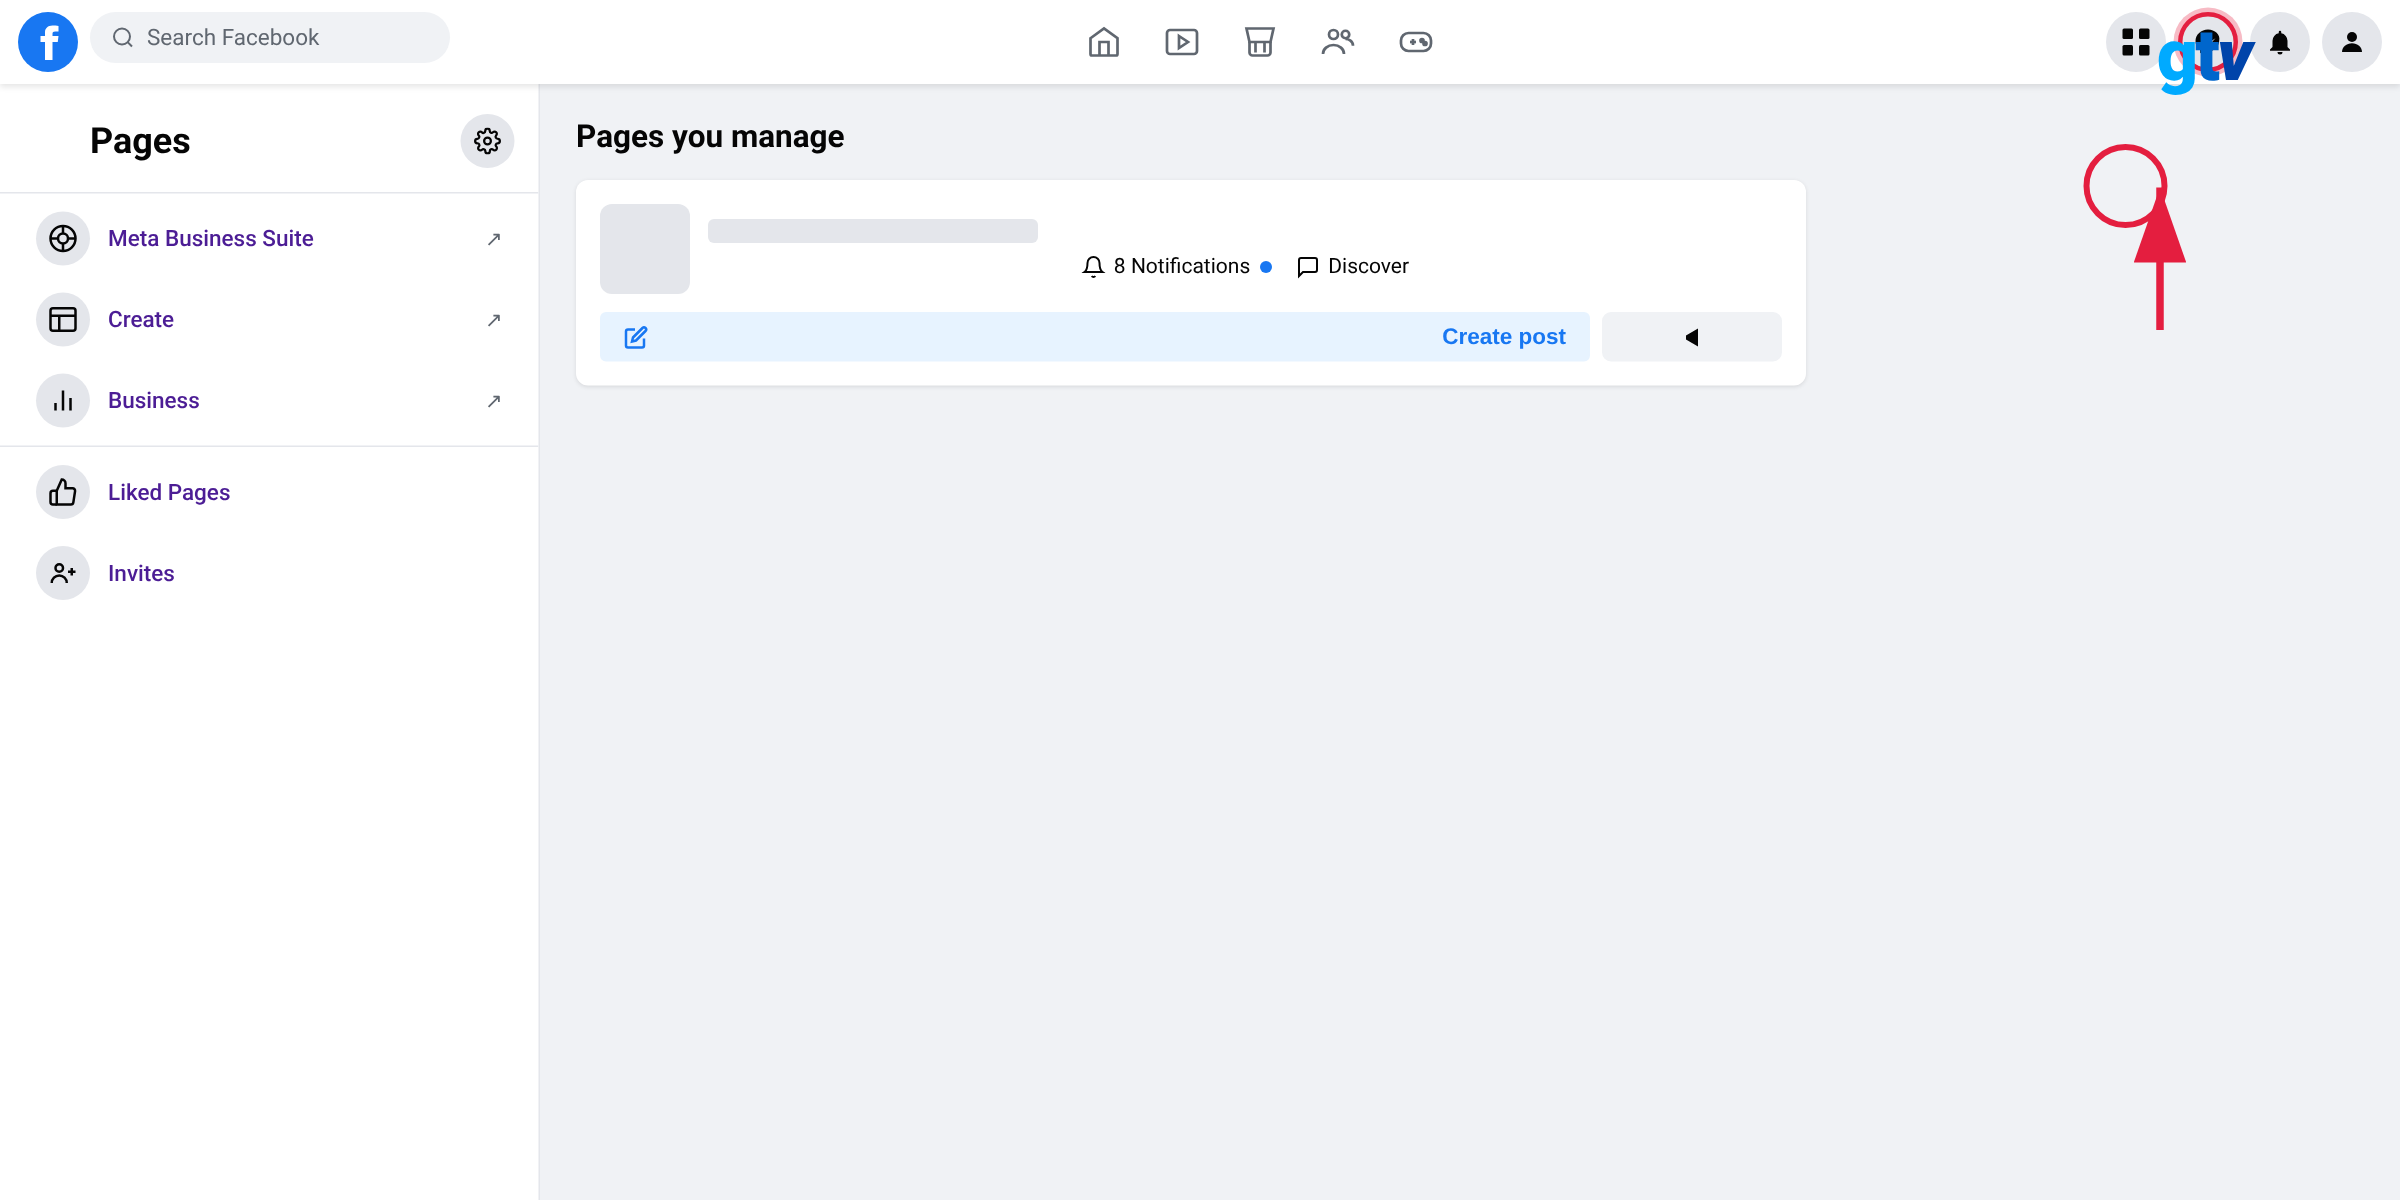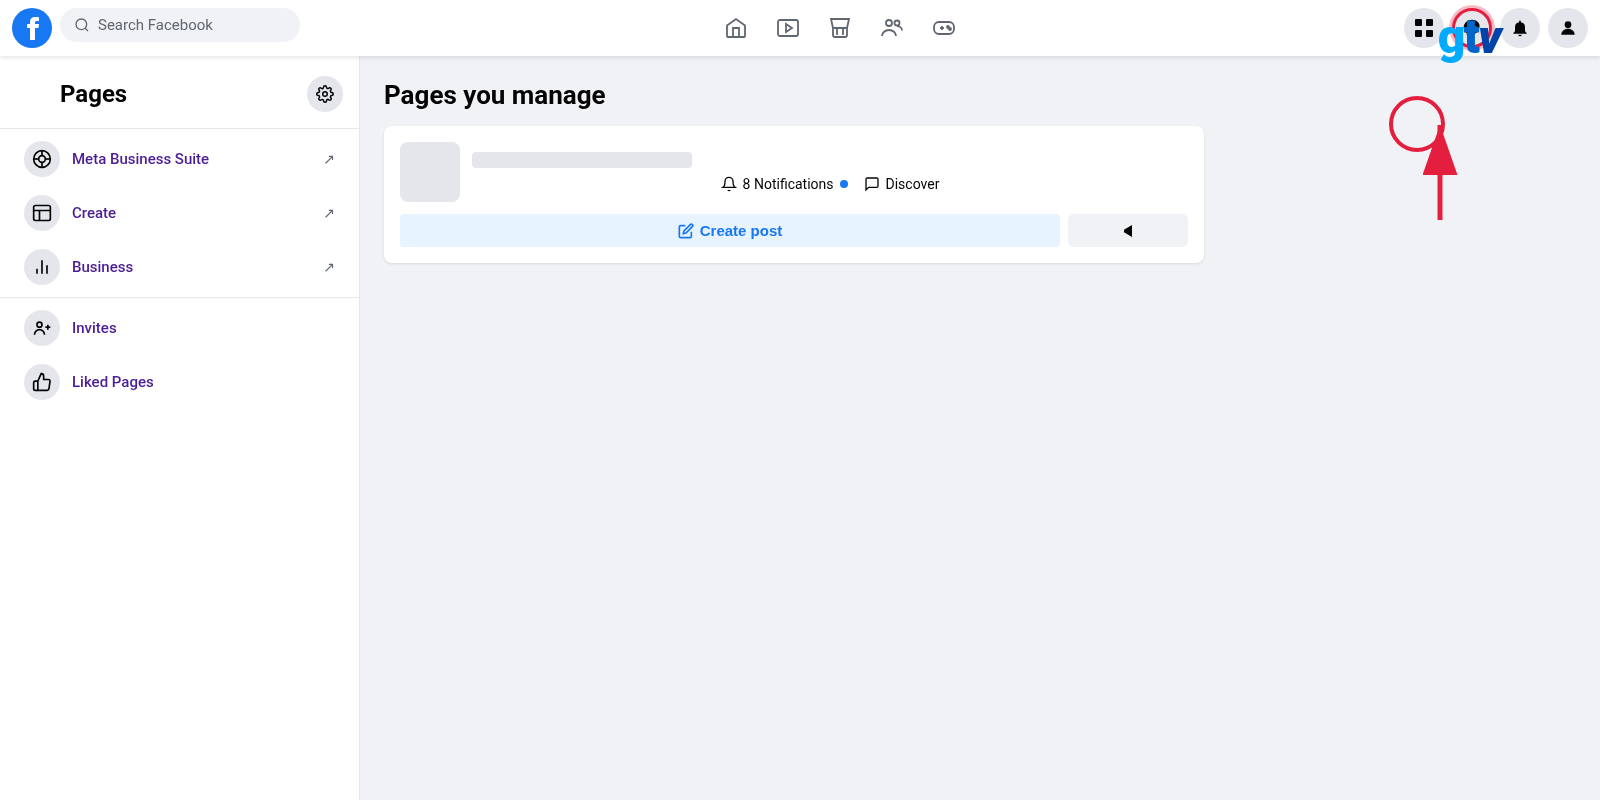--- a/index.html
+++ b/index.html
@@ -71,21 +71,21 @@
     }
     .sidebar-item-label { font-size: 15px; font-weight: 500; color: #4c1d95; flex: 1; }
     .sidebar-item-arrow { color: #606770; font-size: 14px; }
 
     
     .main-content {
       margin-left: 360px; margin-top: 56px; padding: 24px;
       min-height: calc(100vh - 56px); background: #f0f2f5;
     }
     .pages-section { max-width: 820px; }
-    .section-title { font-size: 26px; font-weight: 700; color: #050505; margin-bottom: 16px; }
+    .section-title { font-size: 21px; font-weight: 700; color: #050505; margin-bottom: 16px; }
 
     
     .page-card {
       background: #fff; border-radius: 8px; padding: 16px;
       box-shadow: 0 1px 3px rgba(0,0,0,0.1); margin-bottom: 12px;
     }
     .page-card-top { display: flex; align-items: center; gap: 12px; margin-bottom: 12px; }
     .page-avatar {
       width: 60px; height: 60px; background: #e4e6eb; border-radius: 8px; flex-shrink: 0;
     }
@@ -94,21 +94,21 @@
       height: 16px; background: #e4e6eb; border-radius: 4px;
       width: 220px; margin-bottom: 8px;
     }
     .page-meta { display: flex; align-items: center; gap: 16px; justify-content: center; }
     .notif-item { display: flex; align-items: center; gap: 6px; color: #050505; font-size: 14px; }
     .notif-dot { width: 8px; height: 8px; background: #1877f2; border-radius: 50%; }
     .page-actions { display: flex; gap: 8px; }
     .btn-create-post {
       flex: 1; padding: 8px 16px; background: #e7f3ff; color: #1877f2;
       border: none; border-radius: 4px; font-size: 15px; font-weight: 600;
-      cursor: pointer; display: flex; align-items: center; justify-content: center; gap: 6px;
+      cursor: pointer; display: flex; align-items: center; justify-content: space-between; gap: 6px;
     }
     .btn-promote {
       padding: 8px 16px; background: #f0f2f5; color: #050505;
       border: none; border-radius: 6px; font-size: 15px; font-weight: 600;
       cursor: pointer; display: flex; align-items: center; justify-content: center; gap: 6px;
       width: 120px;
     }
 
     
     .gtv-watermark {
@@ -280,37 +280,37 @@
     <span class="sidebar-item-label">Business</span>
     <span class="sidebar-item-arrow">↗</span>
   </div>
 
   <div class="sidebar-divider"></div>
 
 
   <div class="sidebar-item">
     <div class="sidebar-item-icon">
       <svg width="20" height="20" viewBox="0 0 24 24" fill="none" stroke="#050505" stroke-width="2">
+        <path d="M14 9V5a3 3 0 00-3-3l-4 9v11h11.28a2 2 0 002-1.7l1.38-9a2 2 0 00-2-2.3H14z"></path>
+        <path d="M7 22H4a2 2 0 01-2-2v-7a2 2 0 012-2h3"></path>
+      </svg>
+    </div>
+    <span class="sidebar-item-label">Liked Pages</span>
+  </div>
+
+  <div class="sidebar-item">
+    <div class="sidebar-item-icon">
+      <svg width="20" height="20" viewBox="0 0 24 24" fill="none" stroke="#050505" stroke-width="2">
         <circle cx="9" cy="8" r="3"></circle>
         <path d="M3 20c0-3.3 2.7-6 6-6s6 2.7 6 6"></path>
         <line x1="19" y1="8" x2="19" y2="14"></line>
           <line x1="16" y1="11" x2="22" y2="11"></line>
       </svg>
     </div>
     <span class="sidebar-item-label">Invites</span>
-  </div>
-
-  <div class="sidebar-item">
-    <div class="sidebar-item-icon">
-      <svg width="20" height="20" viewBox="0 0 24 24" fill="none" stroke="#050505" stroke-width="2">
-        <path d="M14 9V5a3 3 0 00-3-3l-4 9v11h11.28a2 2 0 002-1.7l1.38-9a2 2 0 00-2-2.3H14z"></path>
-        <path d="M7 22H4a2 2 0 01-2-2v-7a2 2 0 012-2h3"></path>
-      </svg>
-    </div>
-    <span class="sidebar-item-label">Liked Pages</span>
   </div>
 </aside>
 
 <main class="main-content">
   <div class="pages-section">
     <h2 class="section-title">Pages you manage</h2>
 
     <div class="page-card">
       <div class="page-card-top">
         <div class="page-avatar"></div>

